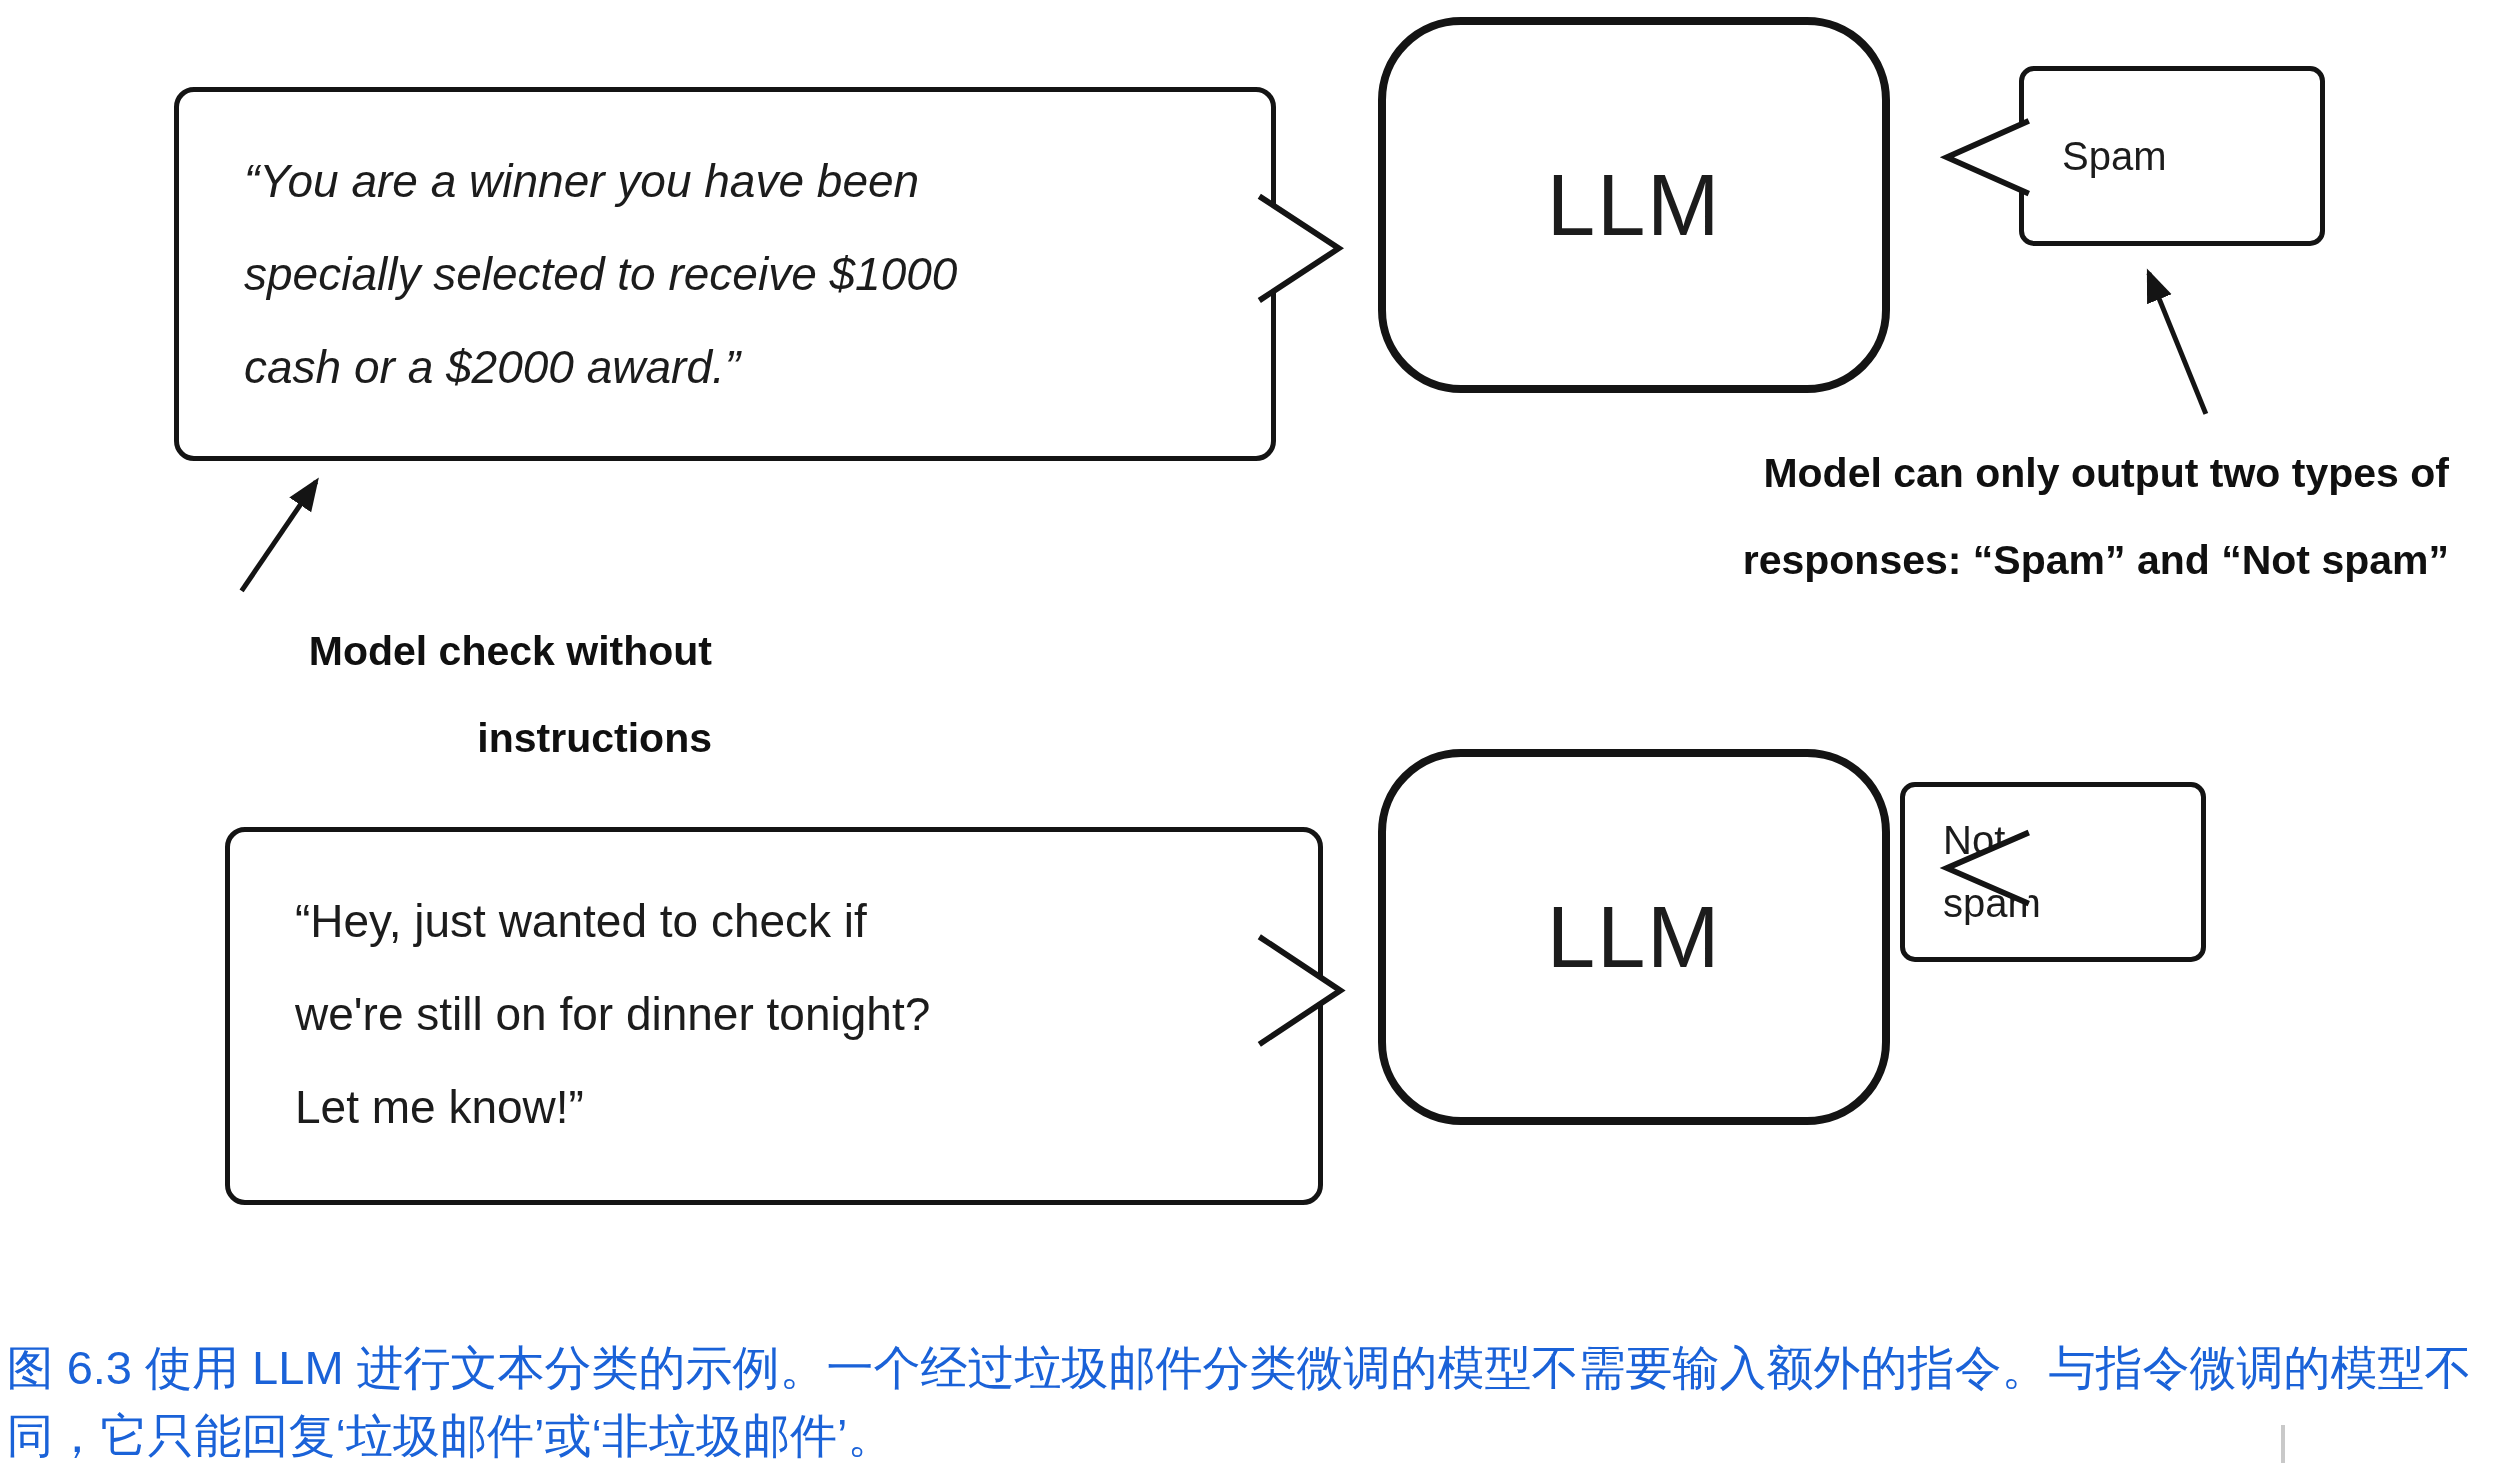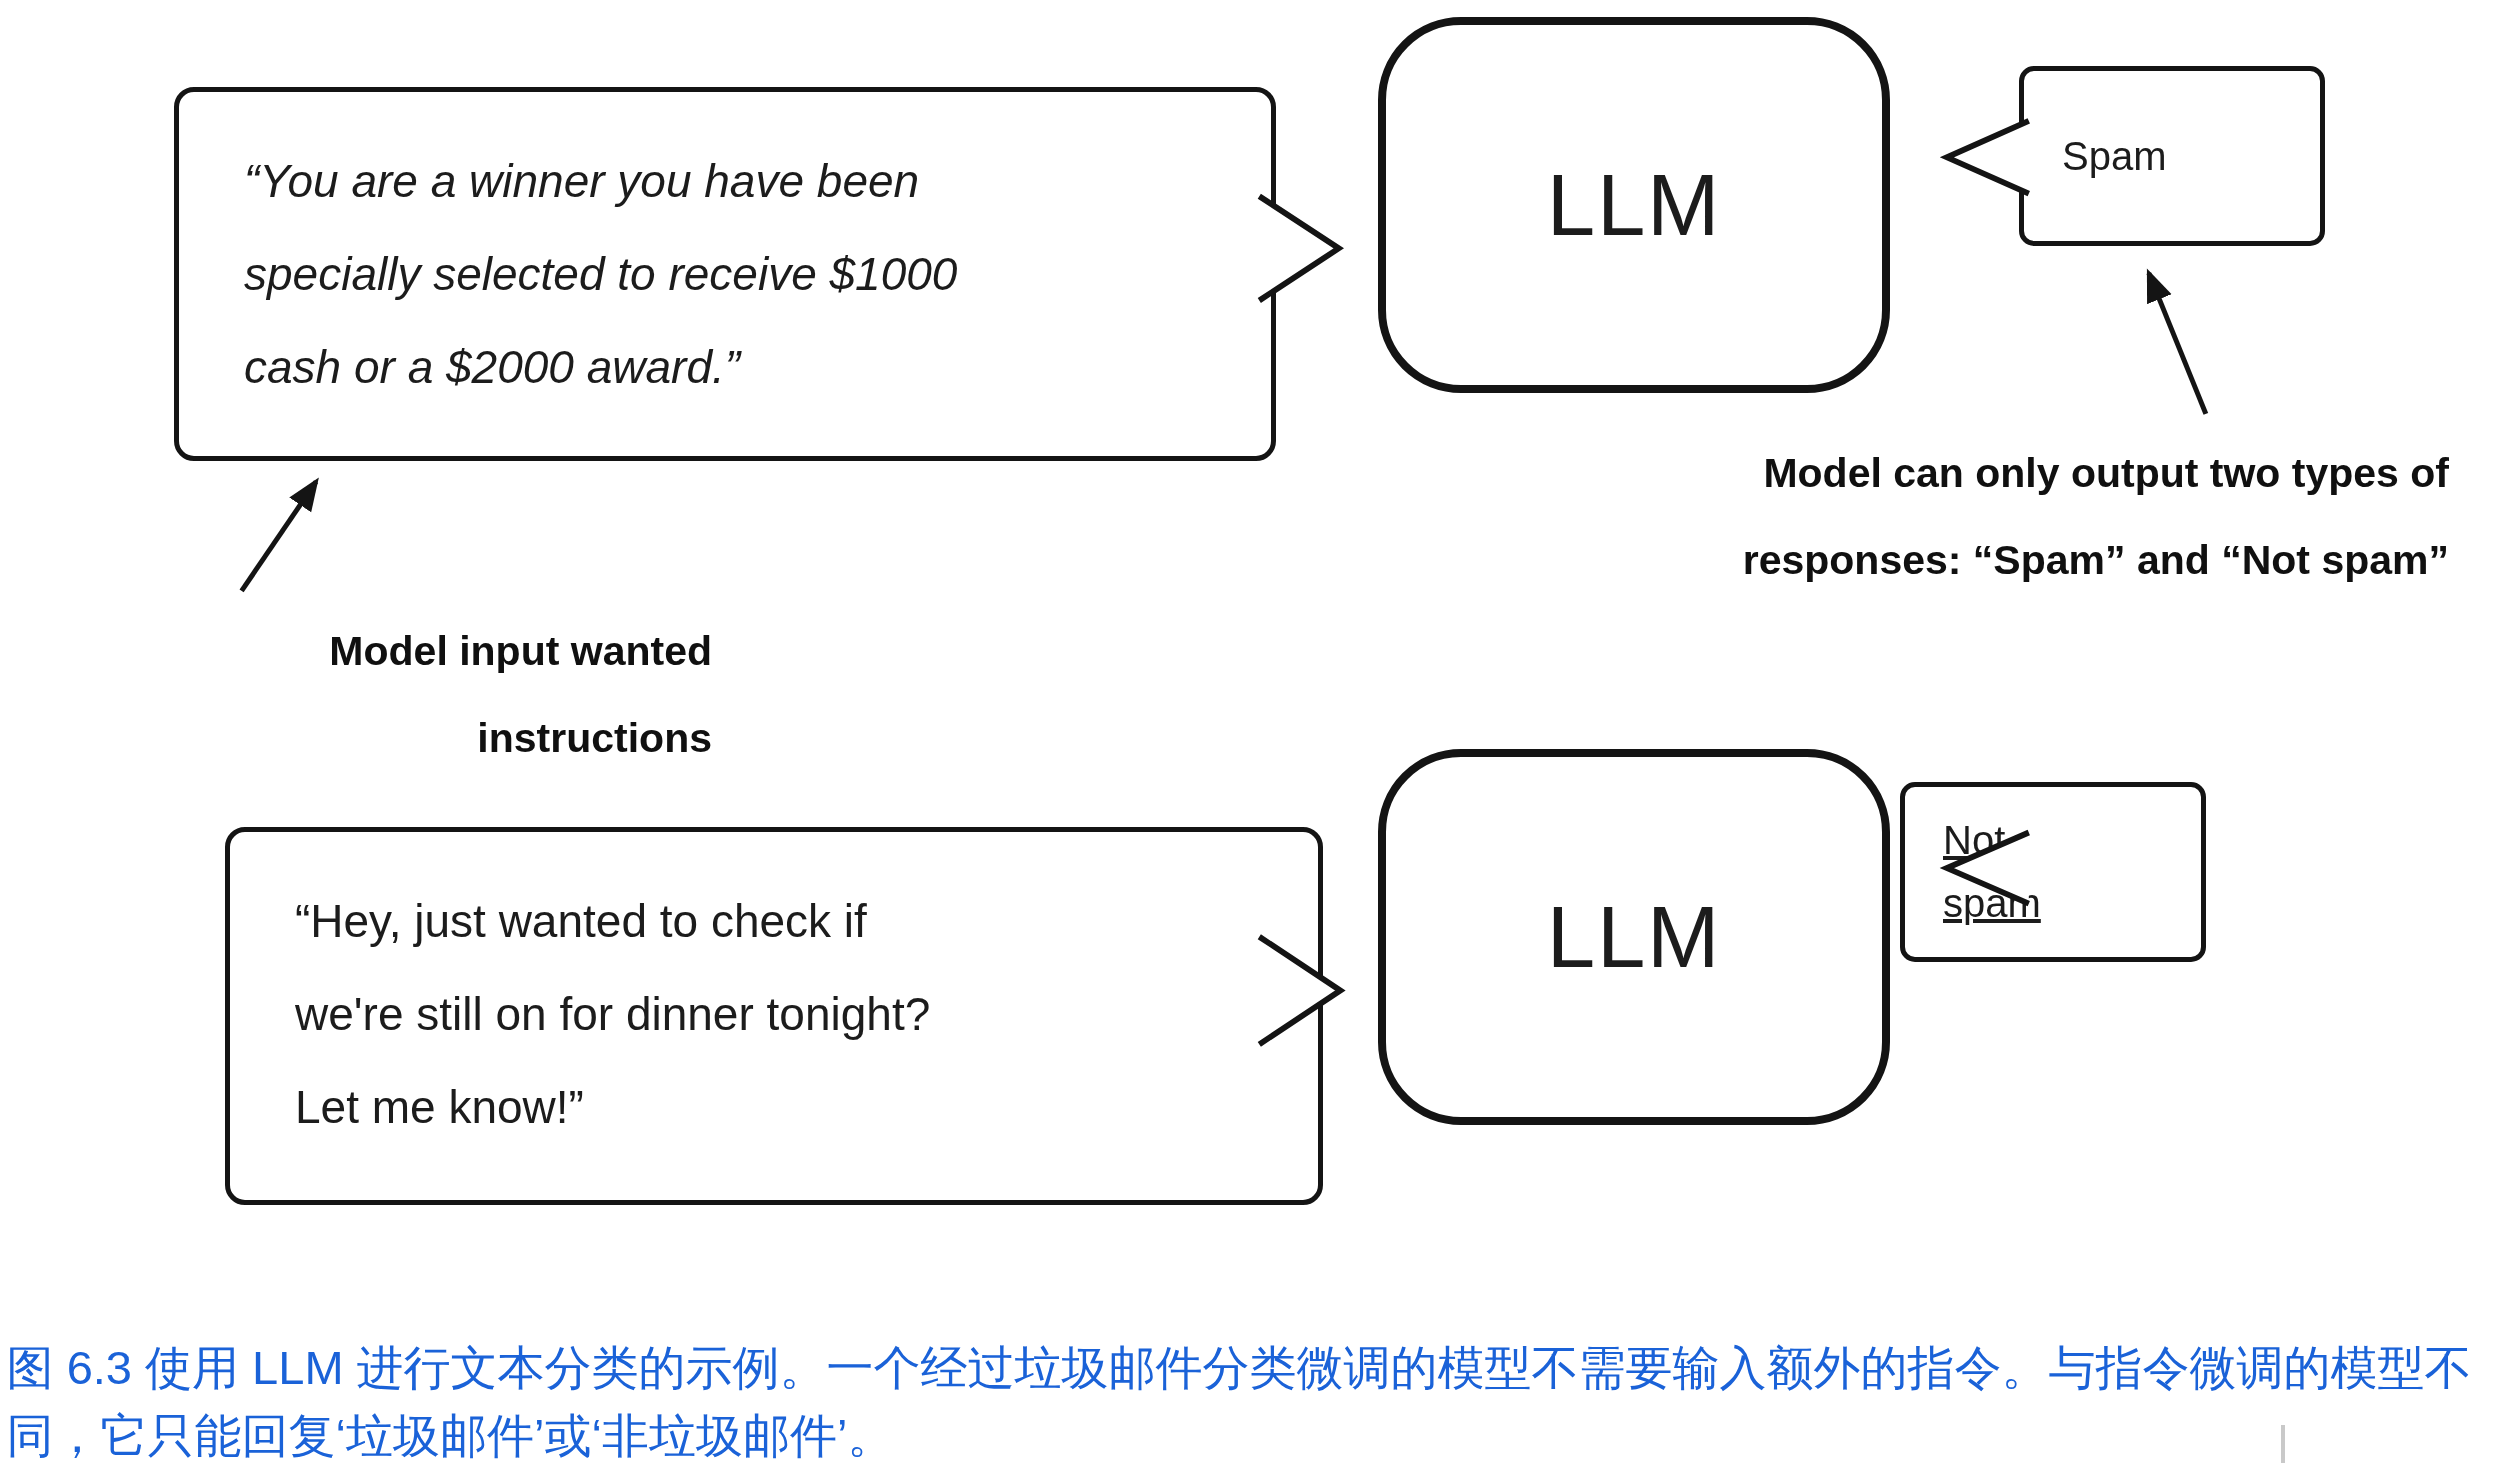--- a/index.html
+++ b/index.html
@@ -101,37 +101,37 @@
 <div class="out-bubble" style="left:2019px; top:66px; width:258px; height:170px;">
   <span class="line">Spam</span>
 </div>
 
 <div class="annotation" style="left:1564px; top:430px; width:885px;">
   <span class="line">Model can only output two types of</span>
   <span class="line">responses: “Spam” and “Not spam”</span>
 </div>
 
 <div class="annotation" style="left:149px; top:608px; width:563px;">
-  <span class="line">Model input wanted</span>
+  <span class="line">Model check without</span>
   <span class="line">instructions</span>
 </div>
 
 <div class="bubble" style="left:177px; top:827px; width:1088px; height:368px;margin-left:48px;">
   <div class="input-text">
     <span class="line">“Hey, just wanted to check if</span>
     <span class="line">we're still on for dinner tonight?</span>
     <span class="line">Let me know!”</span>
   </div>
 </div>
 
 <div class="llm-box" style="left:1378px; top:749px; width:496px; height:360px;">
   <span>LLM</span>
 </div>
 
-<div class="out-bubble" style="left:1900px; top:782px; width:258px; height:170px;text-decoration:underline;">
+<div class="out-bubble" style="left:1900px; top:782px; width:258px; height:170px;">
   <span class="line">Not</span>
   <span class="line">spam</span>
 </div>
 
 <svg class="overlay" width="2512" height="1473" viewBox="0 0 3036 1780">
   <defs>
     <marker id="ah" markerUnits="userSpaceOnUse" markerWidth="44" markerHeight="34" refX="34" refY="16" orient="auto">
       <path d="M0,0 L40,16 L0,32 Z"></path>
     </marker>
   </defs>

